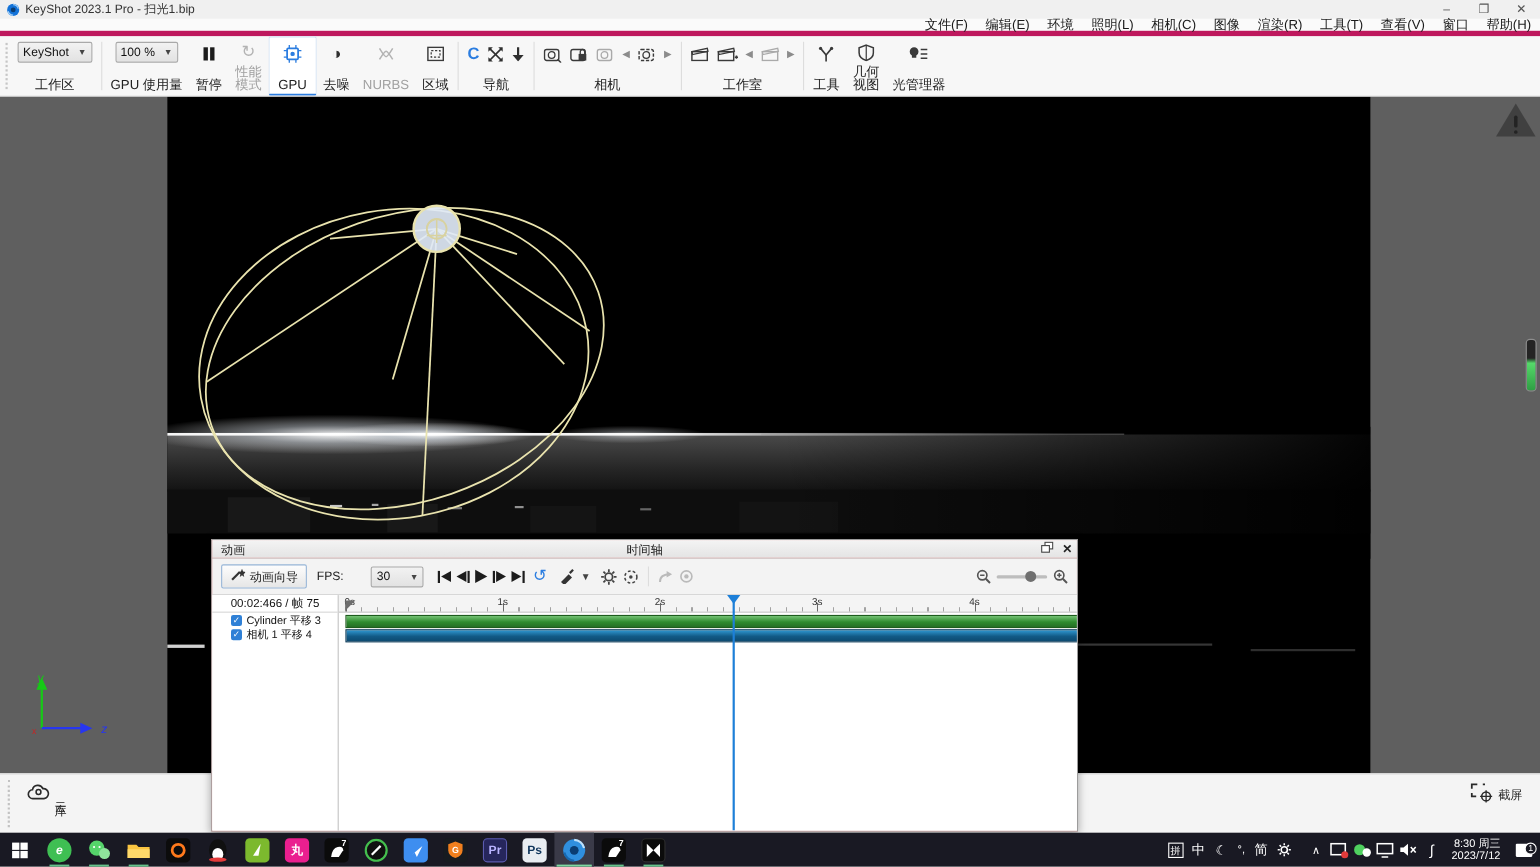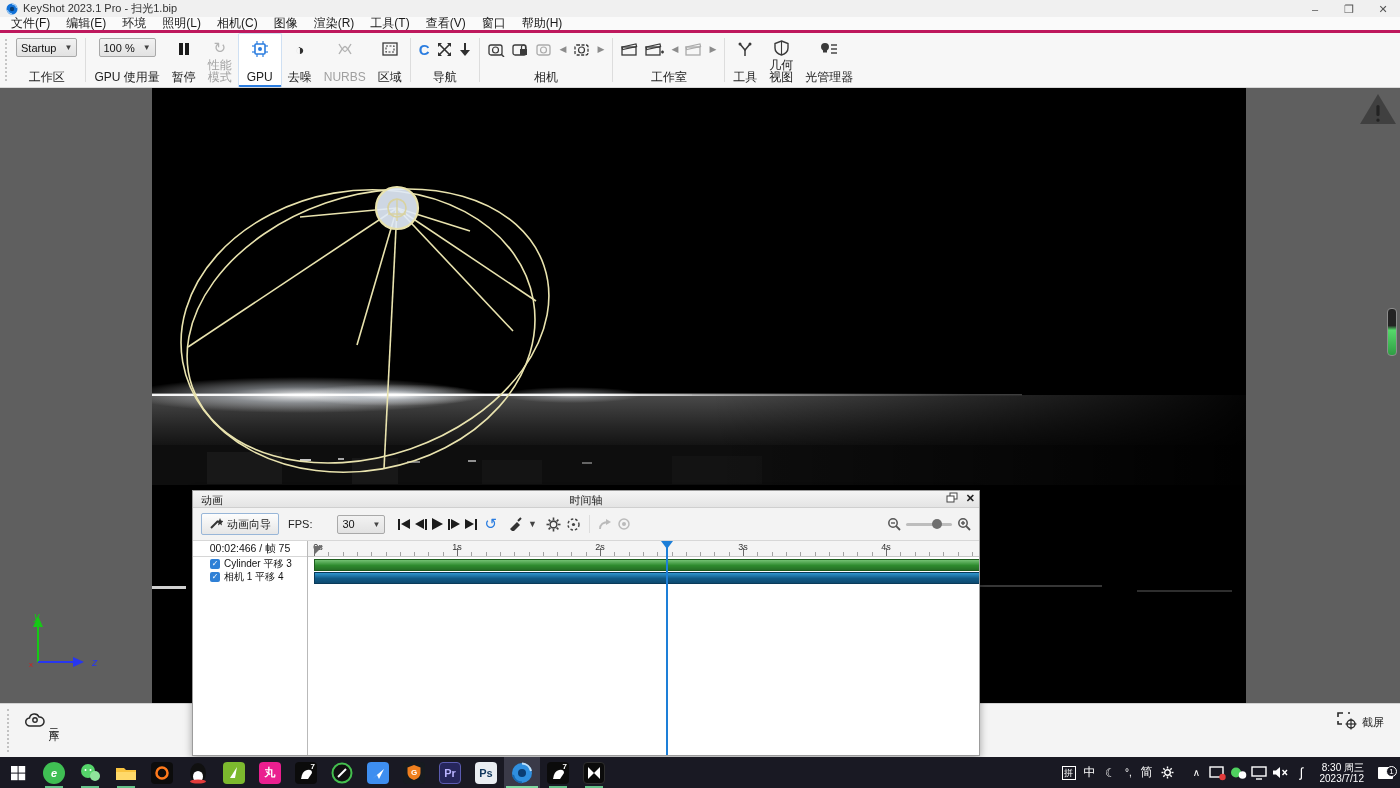--- a/index.html
+++ b/index.html
@@ -8,21 +8,21 @@
 
   
   #titlebar{position:absolute;top:0;left:0;right:0;height:17px;background:#f0f0f0;
     display:flex;align-items:center;font-size:11px;color:#333;}
   #titlebar .logo{margin:0 5px 0 6px;display:flex;}
   #titlebar .wctrls{margin-left:auto;display:flex;}
   #titlebar .wbtn{width:34px;text-align:center;color:#555;font-size:11px;line-height:16px;cursor:default;}
 
   
   #menubar{position:absolute;top:17px;left:0;right:0;height:16px;background:#fafafa;
-    display:flex;align-items:center;padding-left:3px;font-size:12px;color:#1a1a1a;border-bottom:3px solid #be185d;}
+    display:flex;align-items:center;padding-left:3px;font-size:12px;color:#1a1a1a;border-bottom:5px solid #be185d;justify-content:flex-end;}
   #menubar .mi{padding:0 8px;line-height:15px;}
 
   
   #toolbar{position:absolute;top:33px;left:0;right:0;height:55px;background:#f7f7f7;
     border-bottom:1px solid #d8d8d8;display:flex;align-items:stretch;padding-left:2px;}
   .handle{border-left:2px dotted #c6c6c6;margin:6px 3px;}
   .sep{width:1px;background:#ddd;margin:5px 2px;}
   .tbg{display:flex;flex-direction:column;align-items:center;justify-content:space-between;padding:5px 6px 4px;}
   .tbg-icons{display:flex;align-items:center;gap:7px;height:22px;}
   .tbg-label{font-size:12px;color:#222;text-align:left;line-height:12px;white-space:pre-line;margin-top:2px;}
@@ -155,21 +155,21 @@
   <span class="mi">查看(V)</span>
   <span class="mi">窗口</span>
   <span class="mi">帮助(H)</span>
 </div>
 
 <div id="toolbar">
   <div class="handle"></div>
 
   <div class="tbg">
     <div class="combo">
-      <span>Startup</span>
+      <span>KeyShot</span>
         <span class="arr">▼</span>
     </div>
     <div class="tbg-label">工作区</div>
   </div>
   <div class="sep"></div>
 
   <div class="tbg">
     <div class="combo">
       <span>100 %</span>
         <span class="arr">▼</span>

